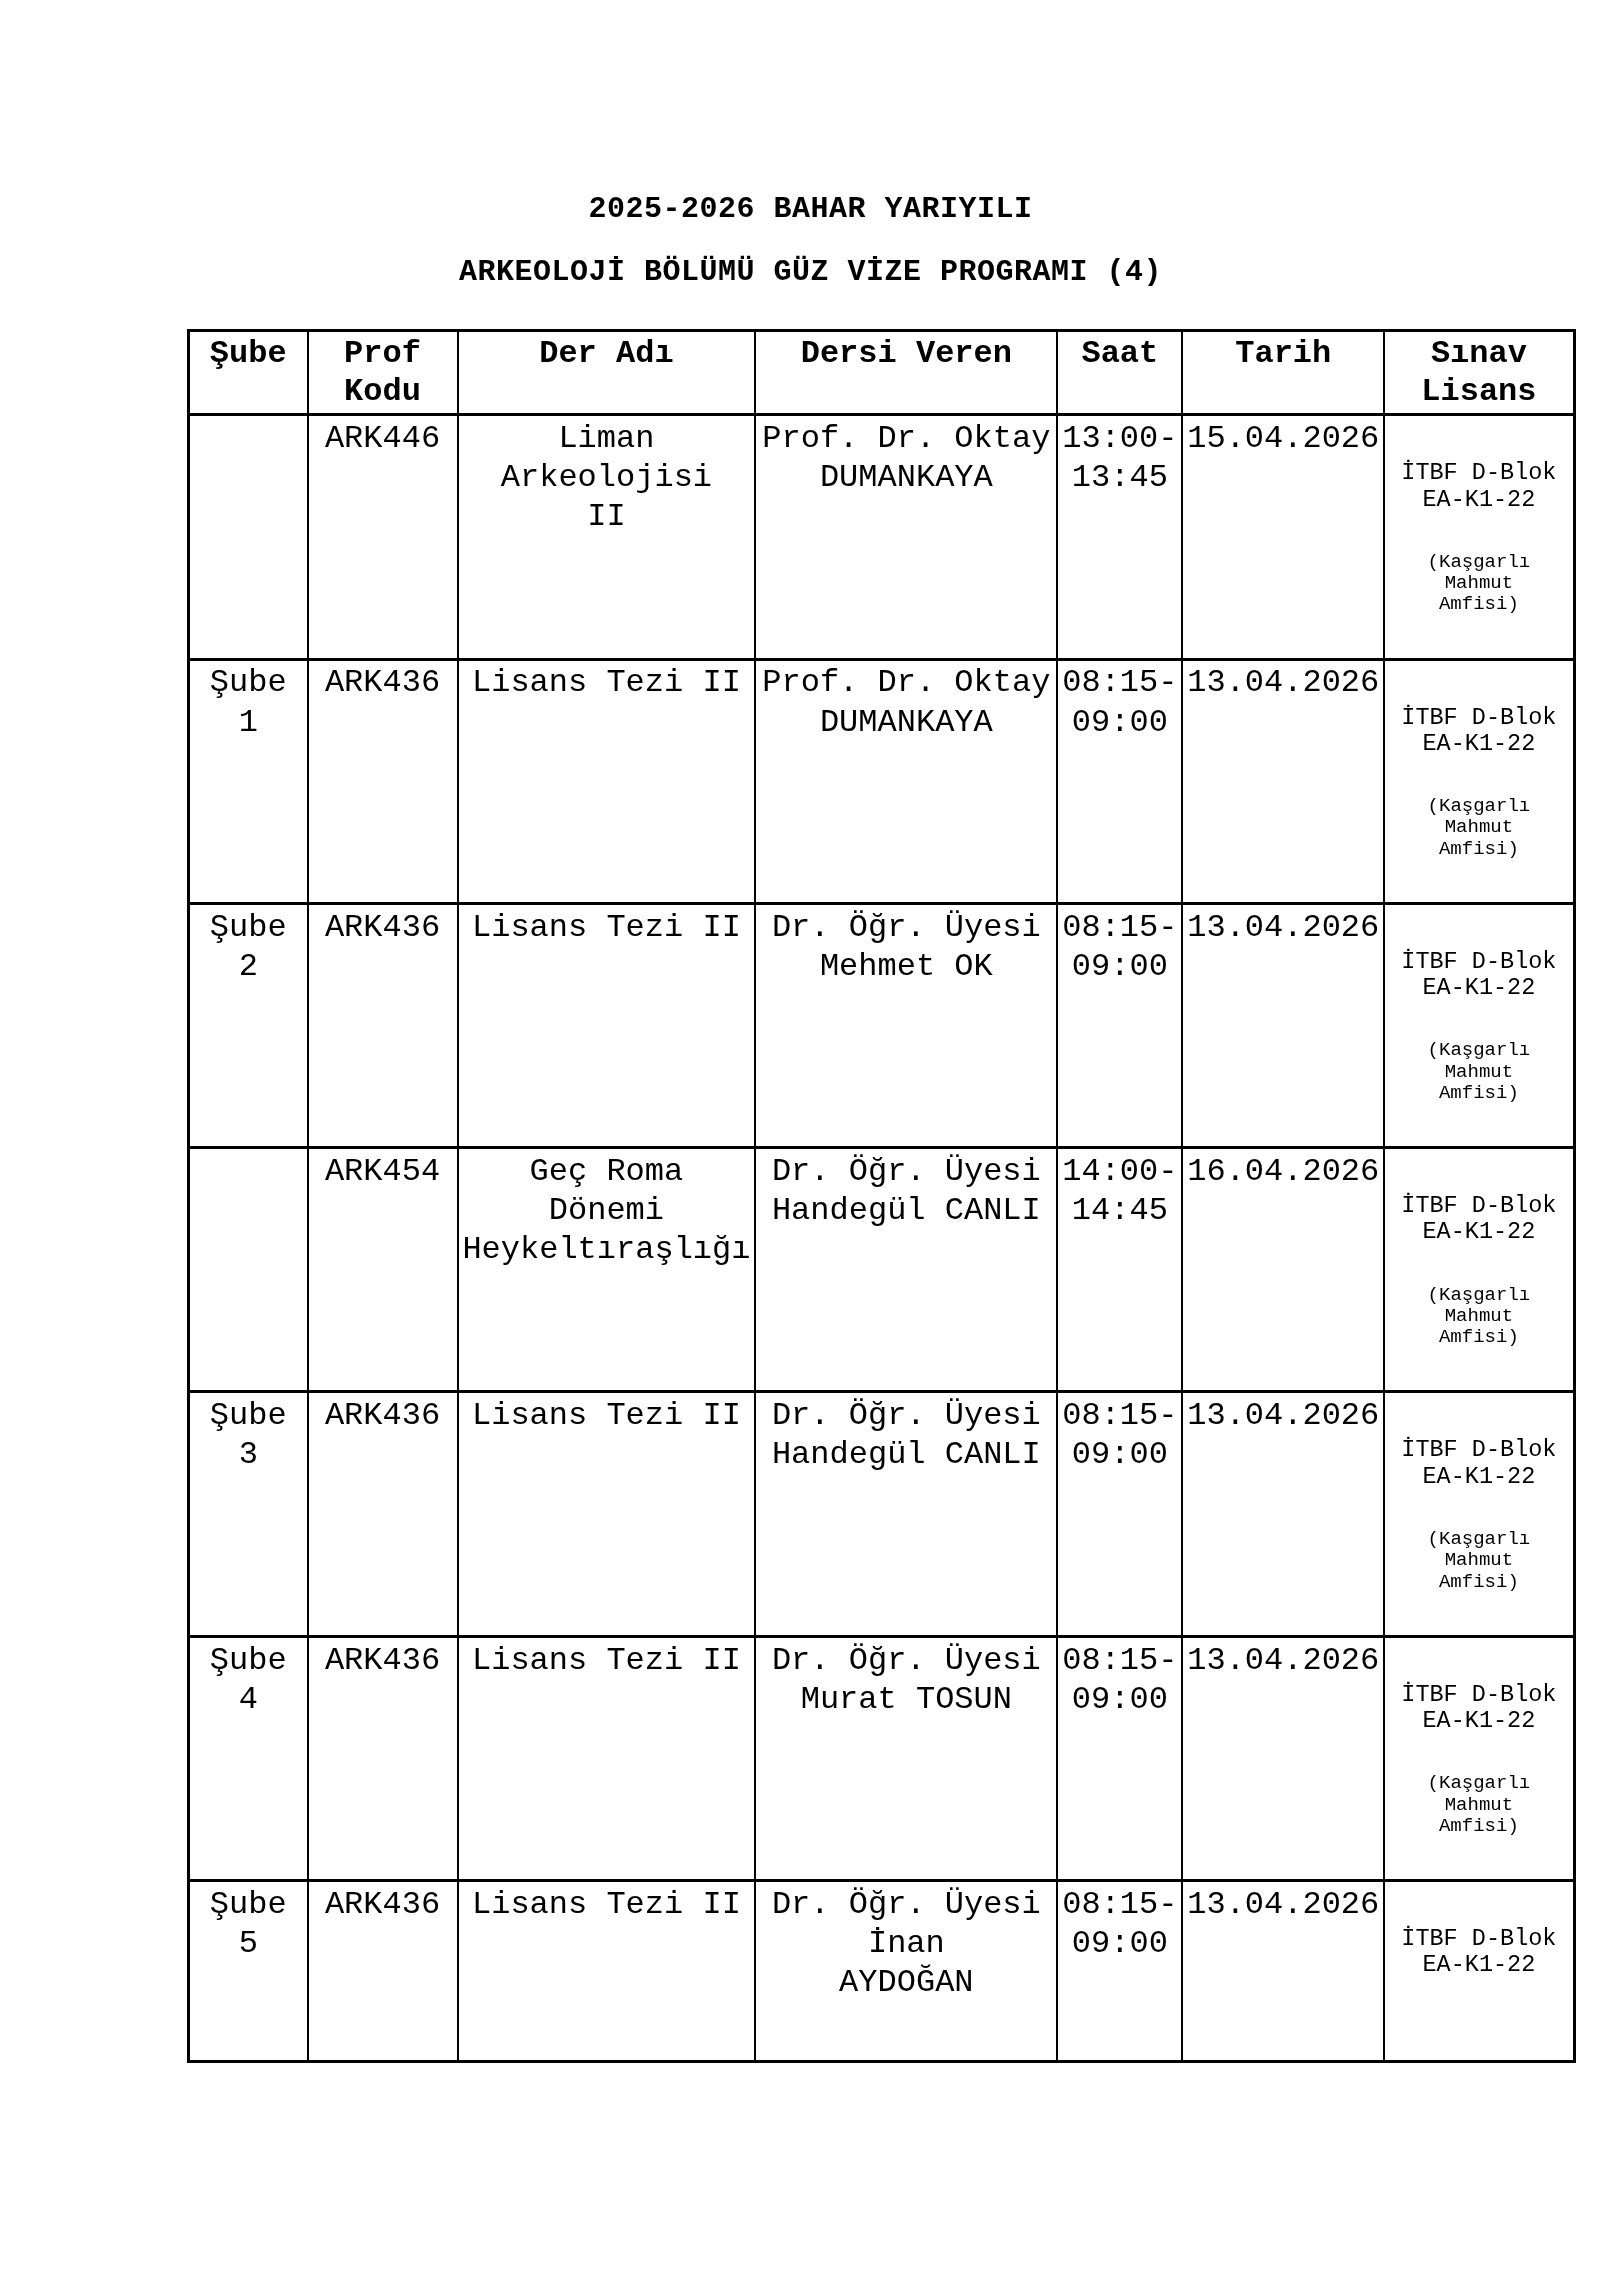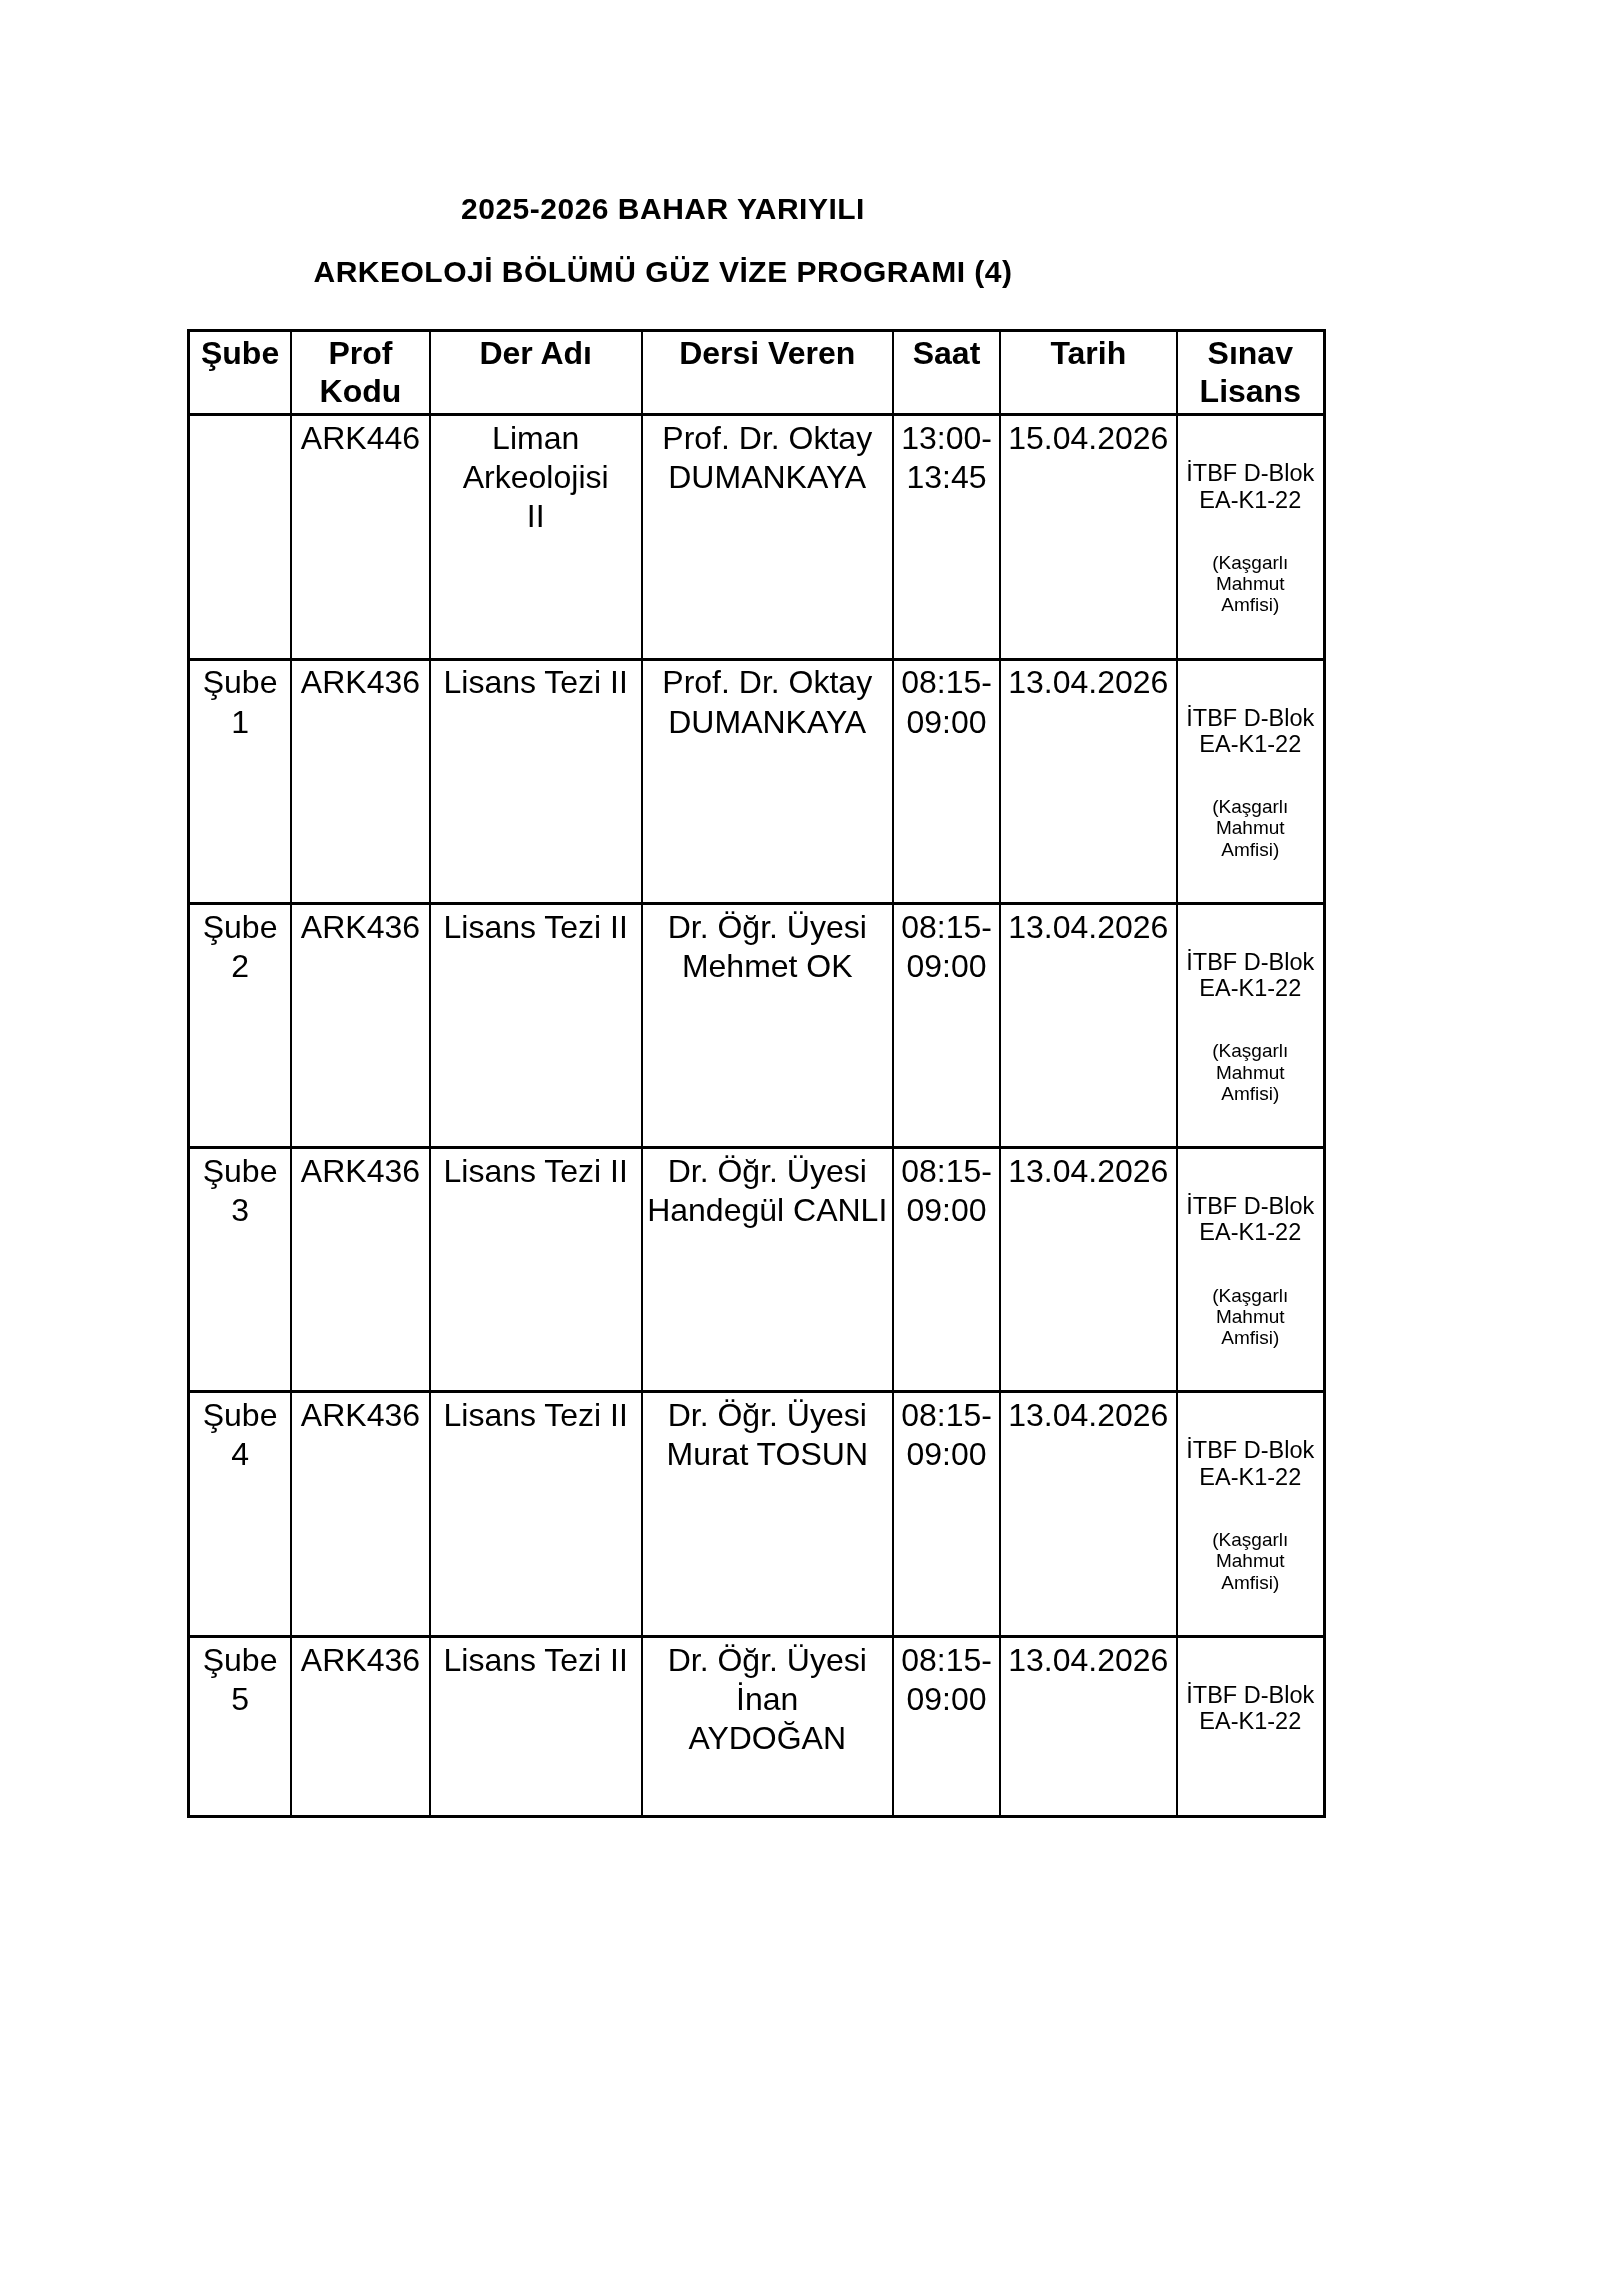--- a/index.html
+++ b/index.html
@@ -1,22 +1,22 @@
 <!DOCTYPE html>
 <html><head>
 <meta charset="utf-8">
 <style>
   html, body { margin: 0; padding: 0; background: #ffffff; }
   .page {
     position: relative;
-    width: 1326px;
+    width: 1621px;
     height: 2293px;
     background: #ffffff;
     color: #000000;
-    font-family: Liberation Sans, sans-serif;
+    font-family: Liberation Mono, monospace;
     box-sizing: border-box;
     padding-top: 192px;
     overflow: hidden;
   }
   .doc-title {
     font-size: 30px;
     font-weight: bold;
     text-align: center;
     margin: 0 0 29px 0;
     letter-spacing: 0.5px;
@@ -121,20 +121,38 @@
         <td>08:15-
 09:00</td>
         <td>13.04.2026</td>
         <td class="salon-cell">
           <div class="salon-main">İTBF D-Blok
 EA-K1-22</div>
           <div class="salon-note">(Kaşgarlı Mahmut
 Amfisi)</div>
         </td>
       </tr>
+      <tr style="height:157px">
+        <td></td>
+        <td>ARK454</td>
+        <td>Geç Roma
+Dönemi
+Heykeltıraşlığı</td>
+        <td>Dr. Öğr. Üyesi
+Handegül CANLI</td>
+        <td>14:00-
+14:45</td>
+        <td>16.04.2026</td>
+        <td class="salon-cell">
+          <div class="salon-main">İTBF D-Blok
+EA-K1-22</div>
+          <div class="salon-note">(Kaşgarlı Mahmut
+Amfisi)</div>
+        </td>
+      </tr>
       <tr style="height:112px">
         <td>Şube
 3</td>
         <td>ARK436</td>
         <td>Lisans Tezi II</td>
         <td>Dr. Öğr. Üyesi
 Handegül CANLI</td>
         <td>08:15-
 09:00</td>
         <td>13.04.2026</td>

